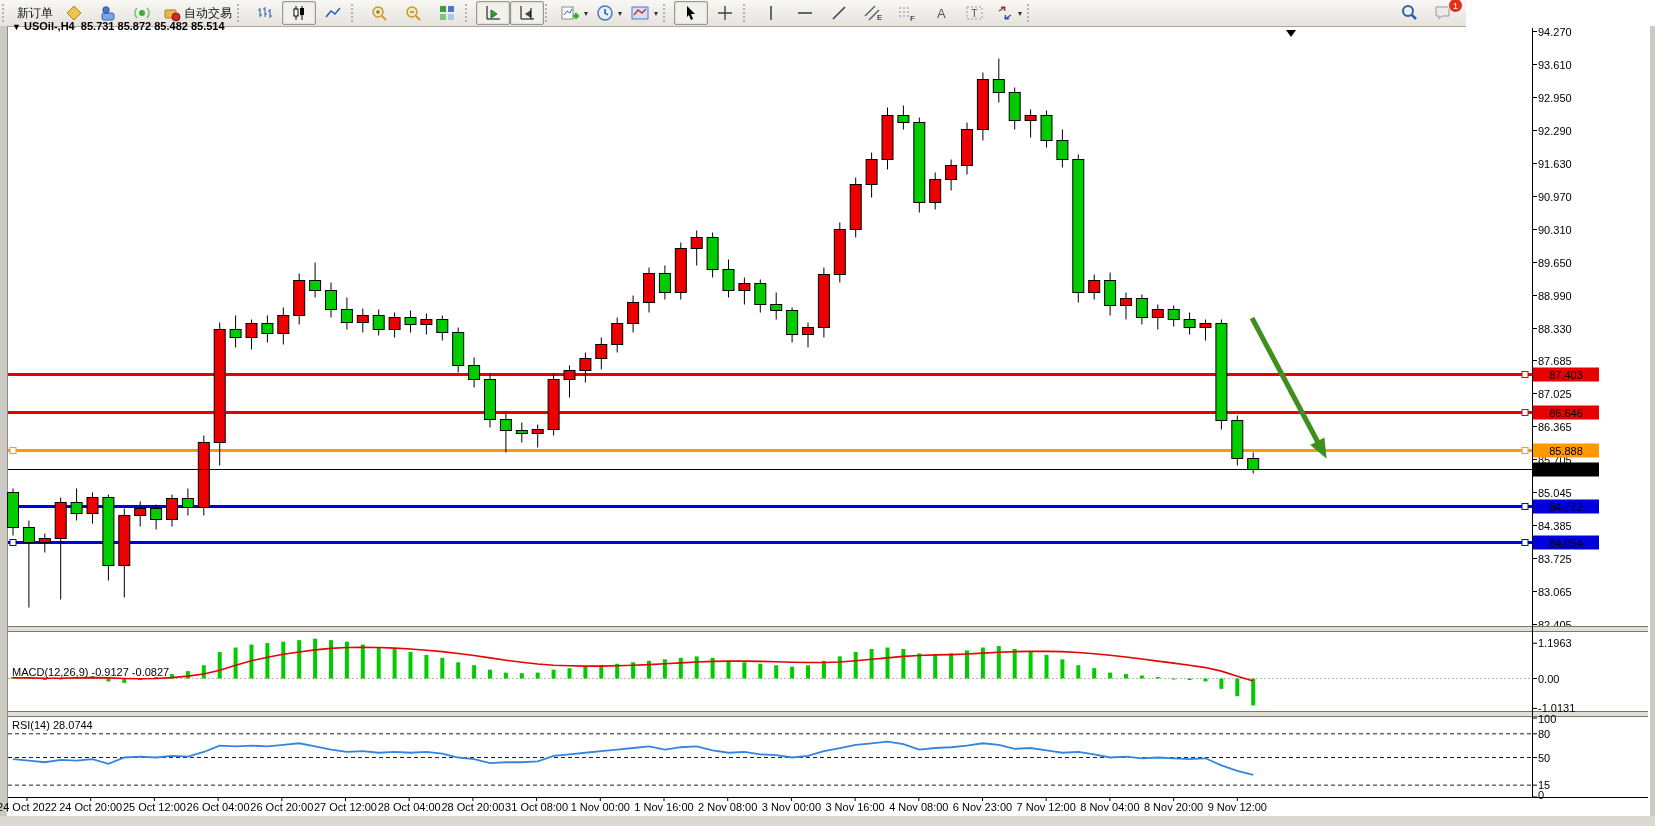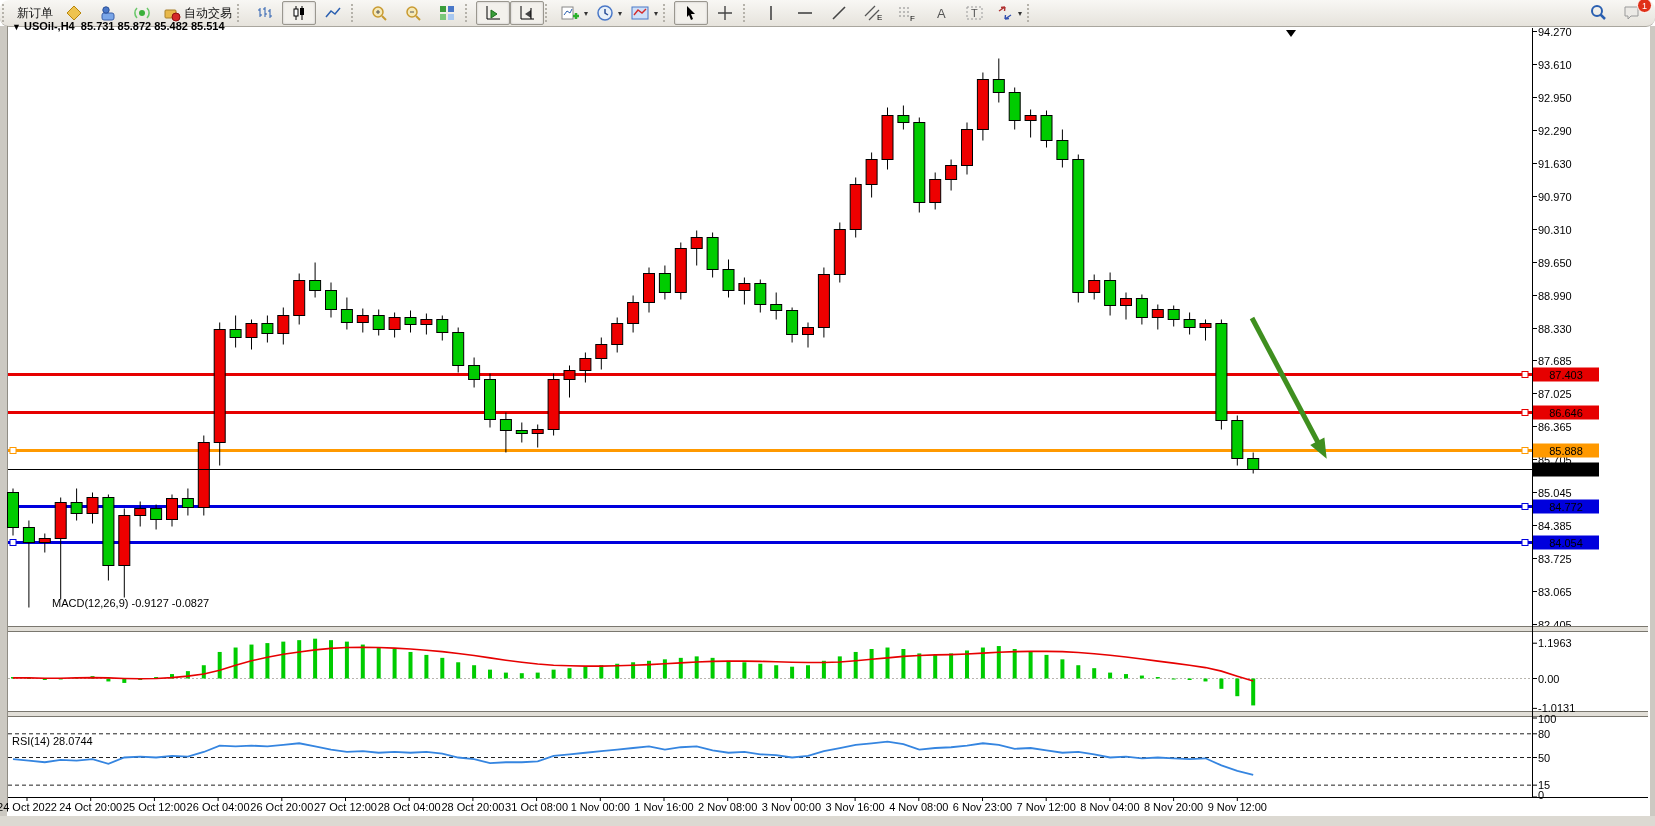--- a/index.html
+++ b/index.html
@@ -1,20 +1,20 @@
 <!DOCTYPE html>
 <html><head>
 <meta charset="utf-8">
 <style>
   html,body{margin:0;padding:0;background:#fff;font-family:"Liberation Sans",sans-serif;}
   #stage{position:relative;width:1655px;height:826px;background:#fff;overflow:hidden;}
   
-  #toolbar{position:absolute;left:0;top:0;width:1655px;height:26px;
+  #toolbar{position:absolute;left:0;top:0;width:1466px;height:26px;
     background:linear-gradient(#f8f7f4,#e6e3dc);border-bottom:1px solid #a9a69e;
-    display:flex;align-items:center;font-size:12px;color:#111;border-radius:9px;}
+    display:flex;align-items:center;font-size:12px;color:#111;}
   .grip{width:7px;height:18px;margin:0 2px;border-left:2px dotted #b5b2aa;}
   .sep{width:8px;height:18px;margin:0 1px;border-left:2px dotted #b5b2aa;}
   .tbtn{height:22px;min-width:26px;display:flex;align-items:center;justify-content:center;
     gap:3px;padding:0 3px;border:1px solid transparent;border-radius:2px;cursor:default;}
   .tbtn.pressed{background:#f3f1ec;border:1px solid #9a978f;box-shadow:inset 0 0 2px #bbb;}
   .tbtn svg{display:block;}
   .tlabel{font-size:12px;white-space:nowrap;}
   .caret{font-size:8px;color:#333;margin-left:1px;}
   #tf-row{display:flex;align-items:center;}
   .tfbtn{width:27px;height:20px;display:flex;align-items:center;justify-content:center;
@@ -665,21 +665,21 @@
       <line x1="1237.3" y1="797" x2="1237.3" y2="801" stroke="#000"></line>
       <text x="1237.3" y="811" text-anchor="middle" dn="time-tick-label">9 Nov 12:00</text>
       <rect x="0" y="816" width="1655" height="10" fill="#dcd9d2"></rect>
     </svg>
 
   <div class="ovl" style="left:12px;top:20px;font-weight:bold;">
     <span style="font-size:9px;">▼</span>
     <span>USOil-,H4</span>&nbsp;
     <span>85.731 85.872 85.482 85.514</span>
   </div>
-  <div class="ovl" style="left:12px;top:597px;margin-left:40px;">
+  <div class="ovl" style="left:12px;top:666px;">
     <span>MACD(12,26,9)</span>
     <span>-0.9127 -0.0827</span>
   </div>
-  <div class="ovl" style="left:12px;top:735px;">
+  <div class="ovl" style="left:12px;top:719px;">
     <span>RSI(14)</span>
     <span>28.0744</span>
   </div>
 </div>
 
 </body></html>

